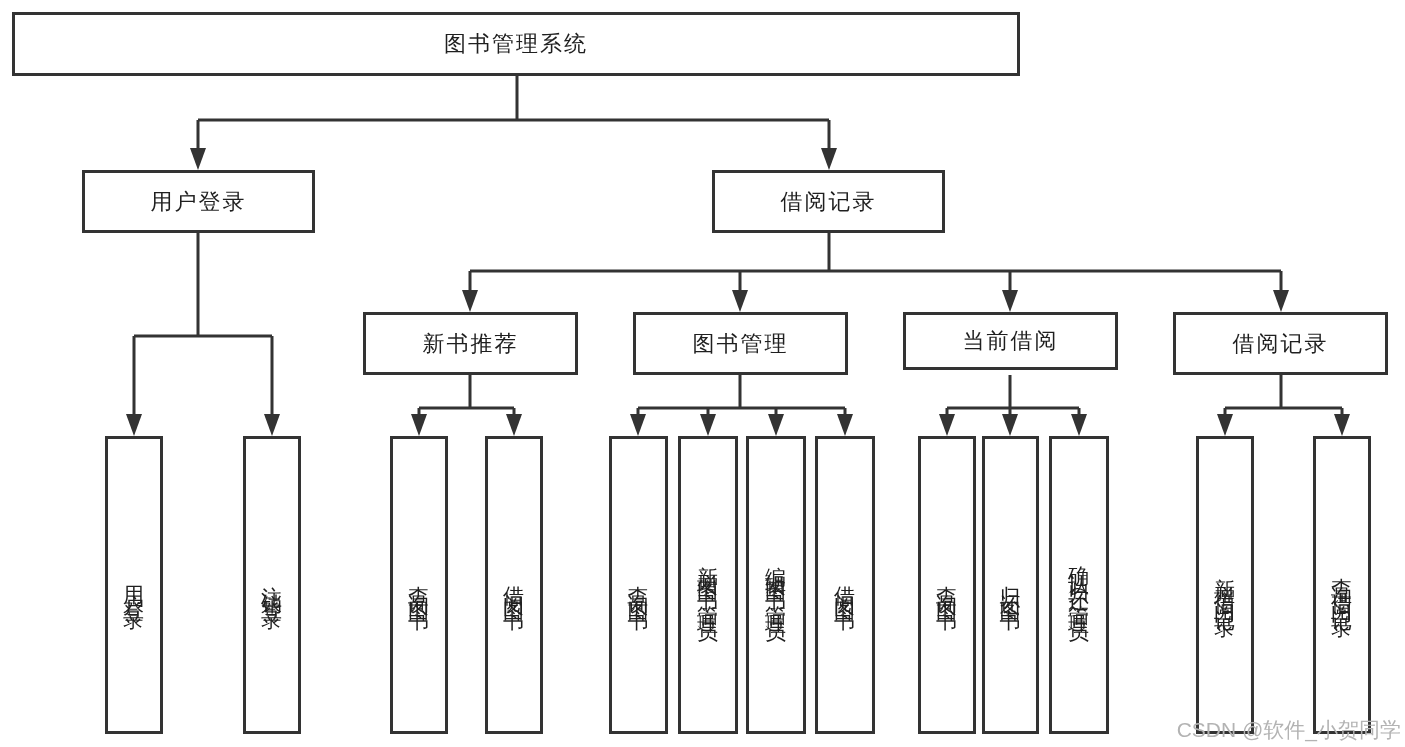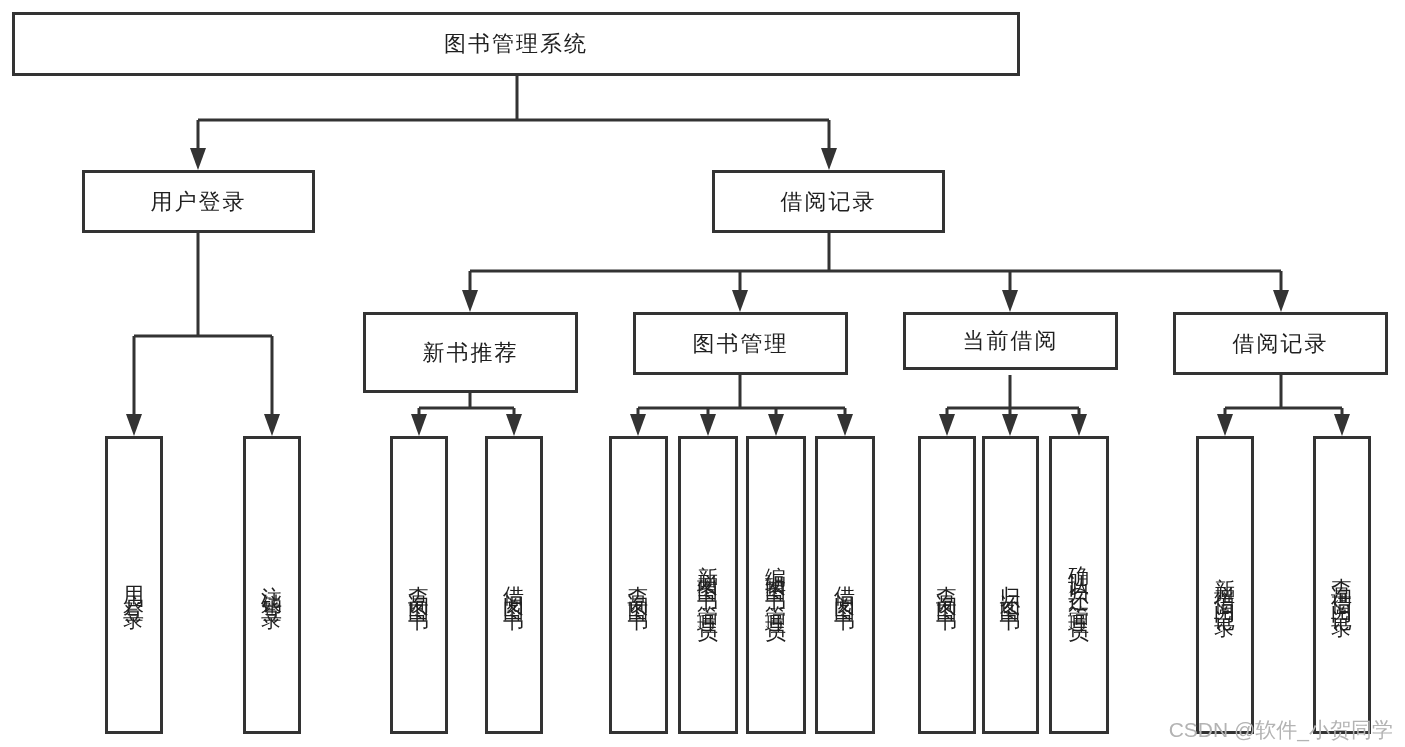--- a/index.html
+++ b/index.html
@@ -35,21 +35,21 @@
   .box.v { top: 436px; height: 298px; }
   .box.v .lbl {
     writing-mode: vertical-rl;
     text-orientation: mixed;
     font-size: 21px;
     letter-spacing: 8px;
     line-height: 1;
   }
   .watermark {
     position: absolute;
-    right: 12px; top: 716px;
+    right: 4px; top: 716px;
     font-size: 21px;
     color: var(--watermark);
     z-index: 3;
     white-space: nowrap;
     text-align: right;
   }
 </style>
 </head>
 <body>
 
@@ -96,21 +96,21 @@
     <span class="lbl">图书管理系统</span>
   </div>
 
   <div class="box h" style="left:82px; top:170px; width:233px; height:63px">
     <span class="lbl">用户登录</span>
   </div>
   <div class="box h" style="left:712px; top:170px; width:233px; height:63px">
     <span class="lbl">借阅记录</span>
   </div>
 
-  <div class="box h" style="left:363px; top:312px; width:215px; height:81px">
+  <div class="box h" style="left:363px; top:312px; width:215px; height:63px">
     <span class="lbl">新书推荐</span>
   </div>
   <div class="box h" style="left:633px; top:312px; width:215px; height:63px">
     <span class="lbl">图书管理</span>
   </div>
   <div class="box h" style="left:903px; top:312px; width:215px; height:58px">
     <span class="lbl">当前借阅</span>
   </div>
   <div class="box h" style="left:1173px; top:312px; width:215px; height:63px">
     <span class="lbl">借阅记录</span>

